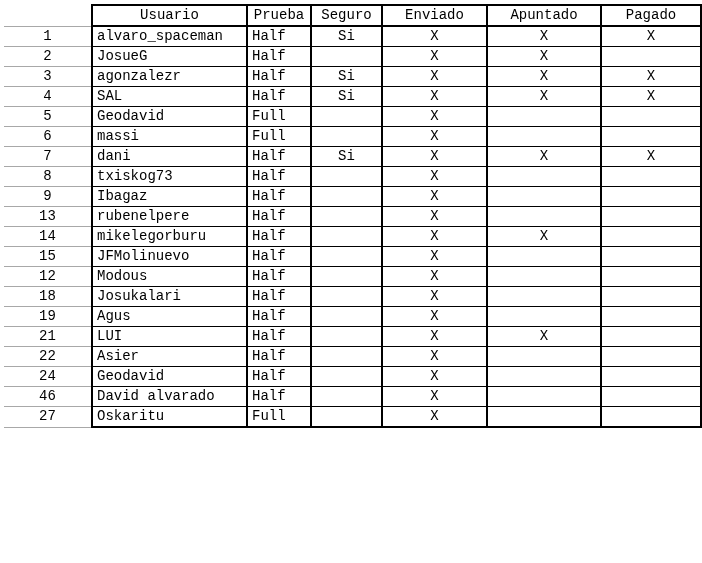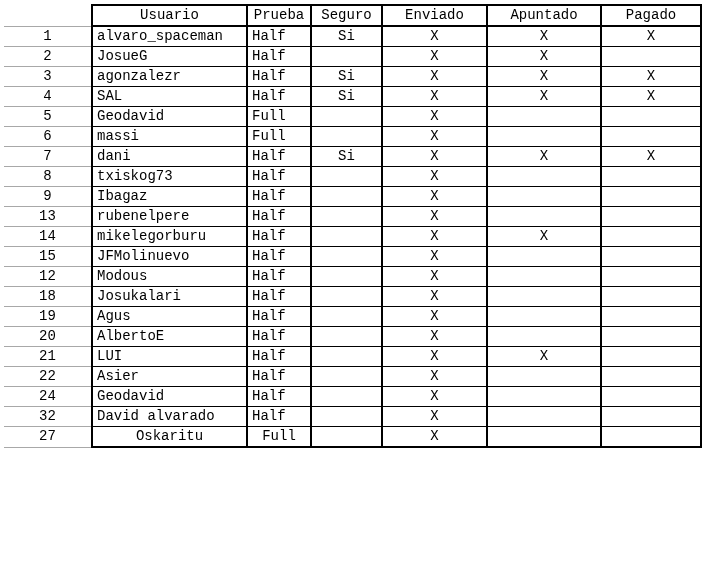--- a/index.html
+++ b/index.html
@@ -84,21 +84,21 @@
     font-weight: bold;
     text-align: center;
     background: #ffffff;
   }
 
   .t-left   { text-align: left; margin-left: 40px; }
   .t-center { text-align: center; }
 
   tr.datarow td.cell { border-top-width: 1px; border-bottom-width: 1px; }
   tr.datarow:first-of-type td.cell { border-top-width: 2px; }
-  tr.lastrow td.cell { border-bottom-width: 2px; text-align: center; }
+  tr.lastrow td.cell { border-bottom-width: 2px; }
 </style>
 </head>
 <body>
 
 <div id="sheet">
   <table class="grid">
     <colgroup>
       <col class="c-idx">
       <col class="c-user">
       <col class="c-prueba">
@@ -248,29 +248,20 @@
         <tr class="datarow">
           <td class="idx">19</td>
           <td class="cell t-left">Agus</td>
           <td class="cell t-left">Half</td>
           <td class="cell t-center"></td>
           <td class="cell t-center">X</td>
           <td class="cell t-center"></td>
           <td class="cell last t-center"></td>
         </tr>
         <tr class="datarow">
-          <td class="idx">20</td>
-          <td class="cell t-left">AlbertoE</td>
-          <td class="cell t-left">Half</td>
-          <td class="cell t-center"></td>
-          <td class="cell t-center">X</td>
-          <td class="cell t-center"></td>
-          <td class="cell last t-center"></td>
-        </tr>
-        <tr class="datarow">
           <td class="idx">21</td>
           <td class="cell t-left">LUI</td>
           <td class="cell t-left">Half</td>
           <td class="cell t-center"></td>
           <td class="cell t-center">X</td>
           <td class="cell t-center">X</td>
           <td class="cell last t-center"></td>
         </tr>
         <tr class="datarow">
           <td class="idx">22</td>
@@ -284,21 +275,21 @@
         <tr class="datarow">
           <td class="idx">24</td>
           <td class="cell t-left">Geodavid</td>
           <td class="cell t-left">Half</td>
           <td class="cell t-center"></td>
           <td class="cell t-center">X</td>
           <td class="cell t-center"></td>
           <td class="cell last t-center"></td>
         </tr>
         <tr class="datarow">
-          <td class="idx">32</td>
+          <td class="idx">46</td>
           <td class="cell t-left">David alvarado</td>
           <td class="cell t-left">Half</td>
           <td class="cell t-center"></td>
           <td class="cell t-center">X</td>
           <td class="cell t-center"></td>
           <td class="cell last t-center"></td>
         </tr>
         <tr class="datarow lastrow">
           <td class="idx">27</td>
           <td class="cell t-left">Oskaritu</td>

